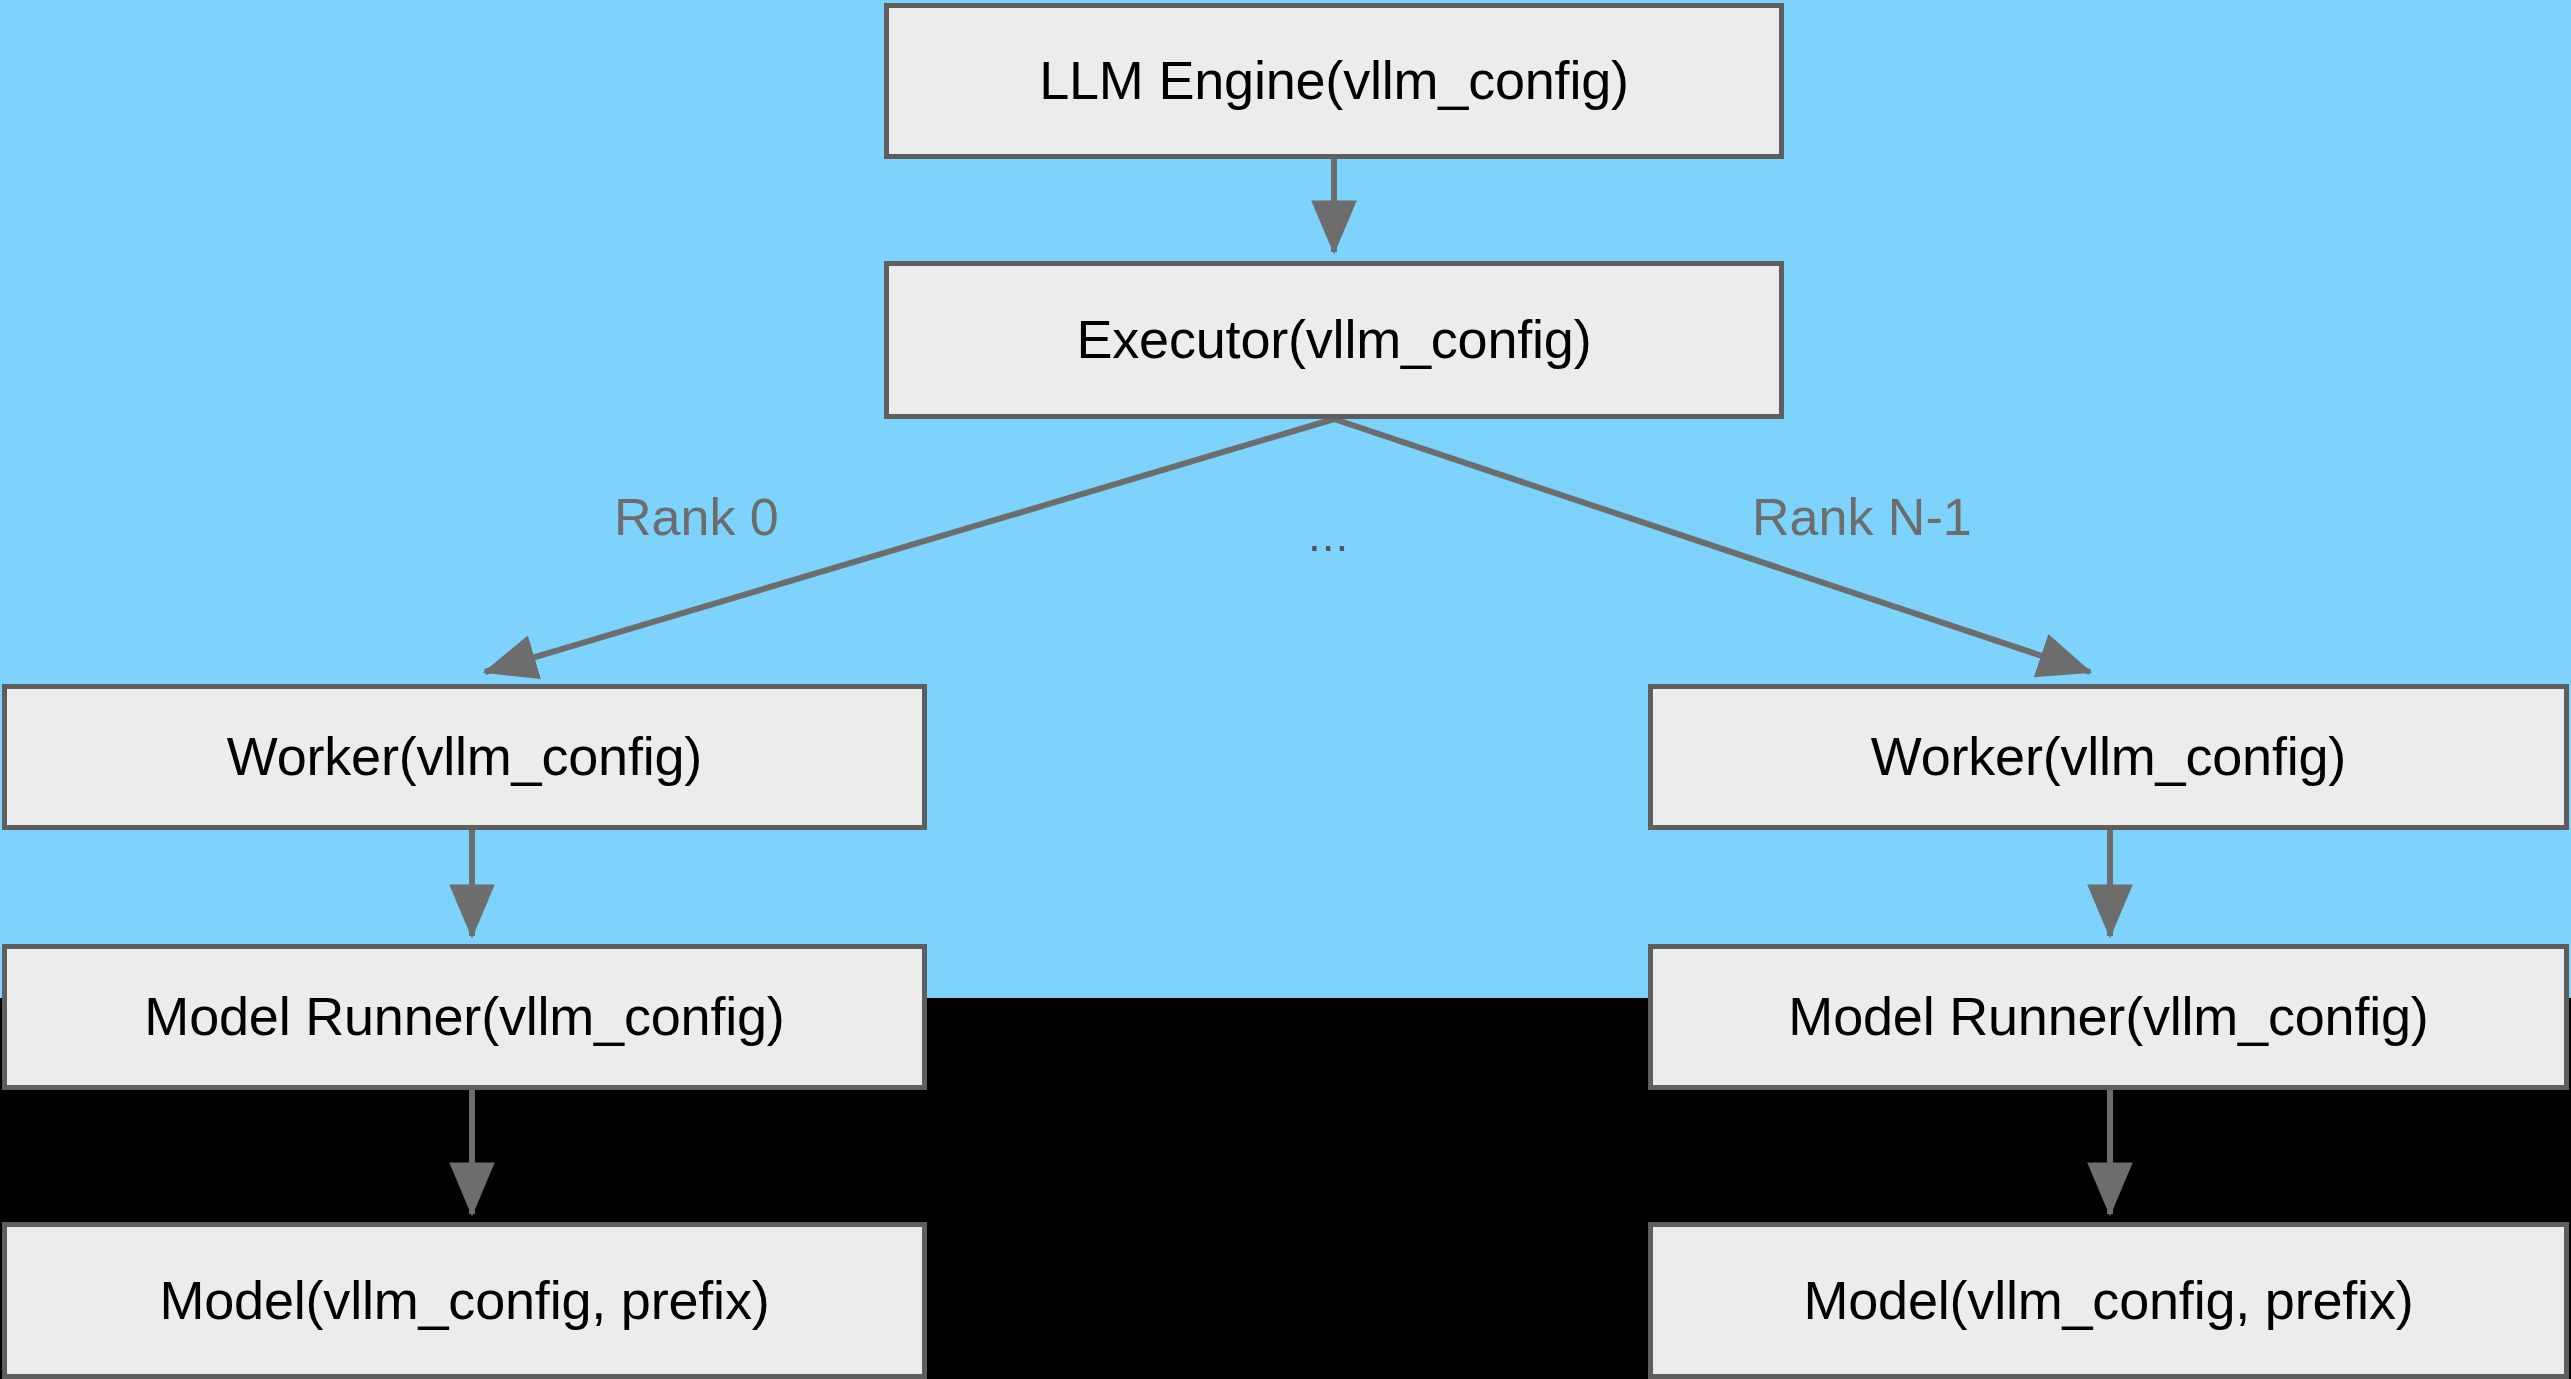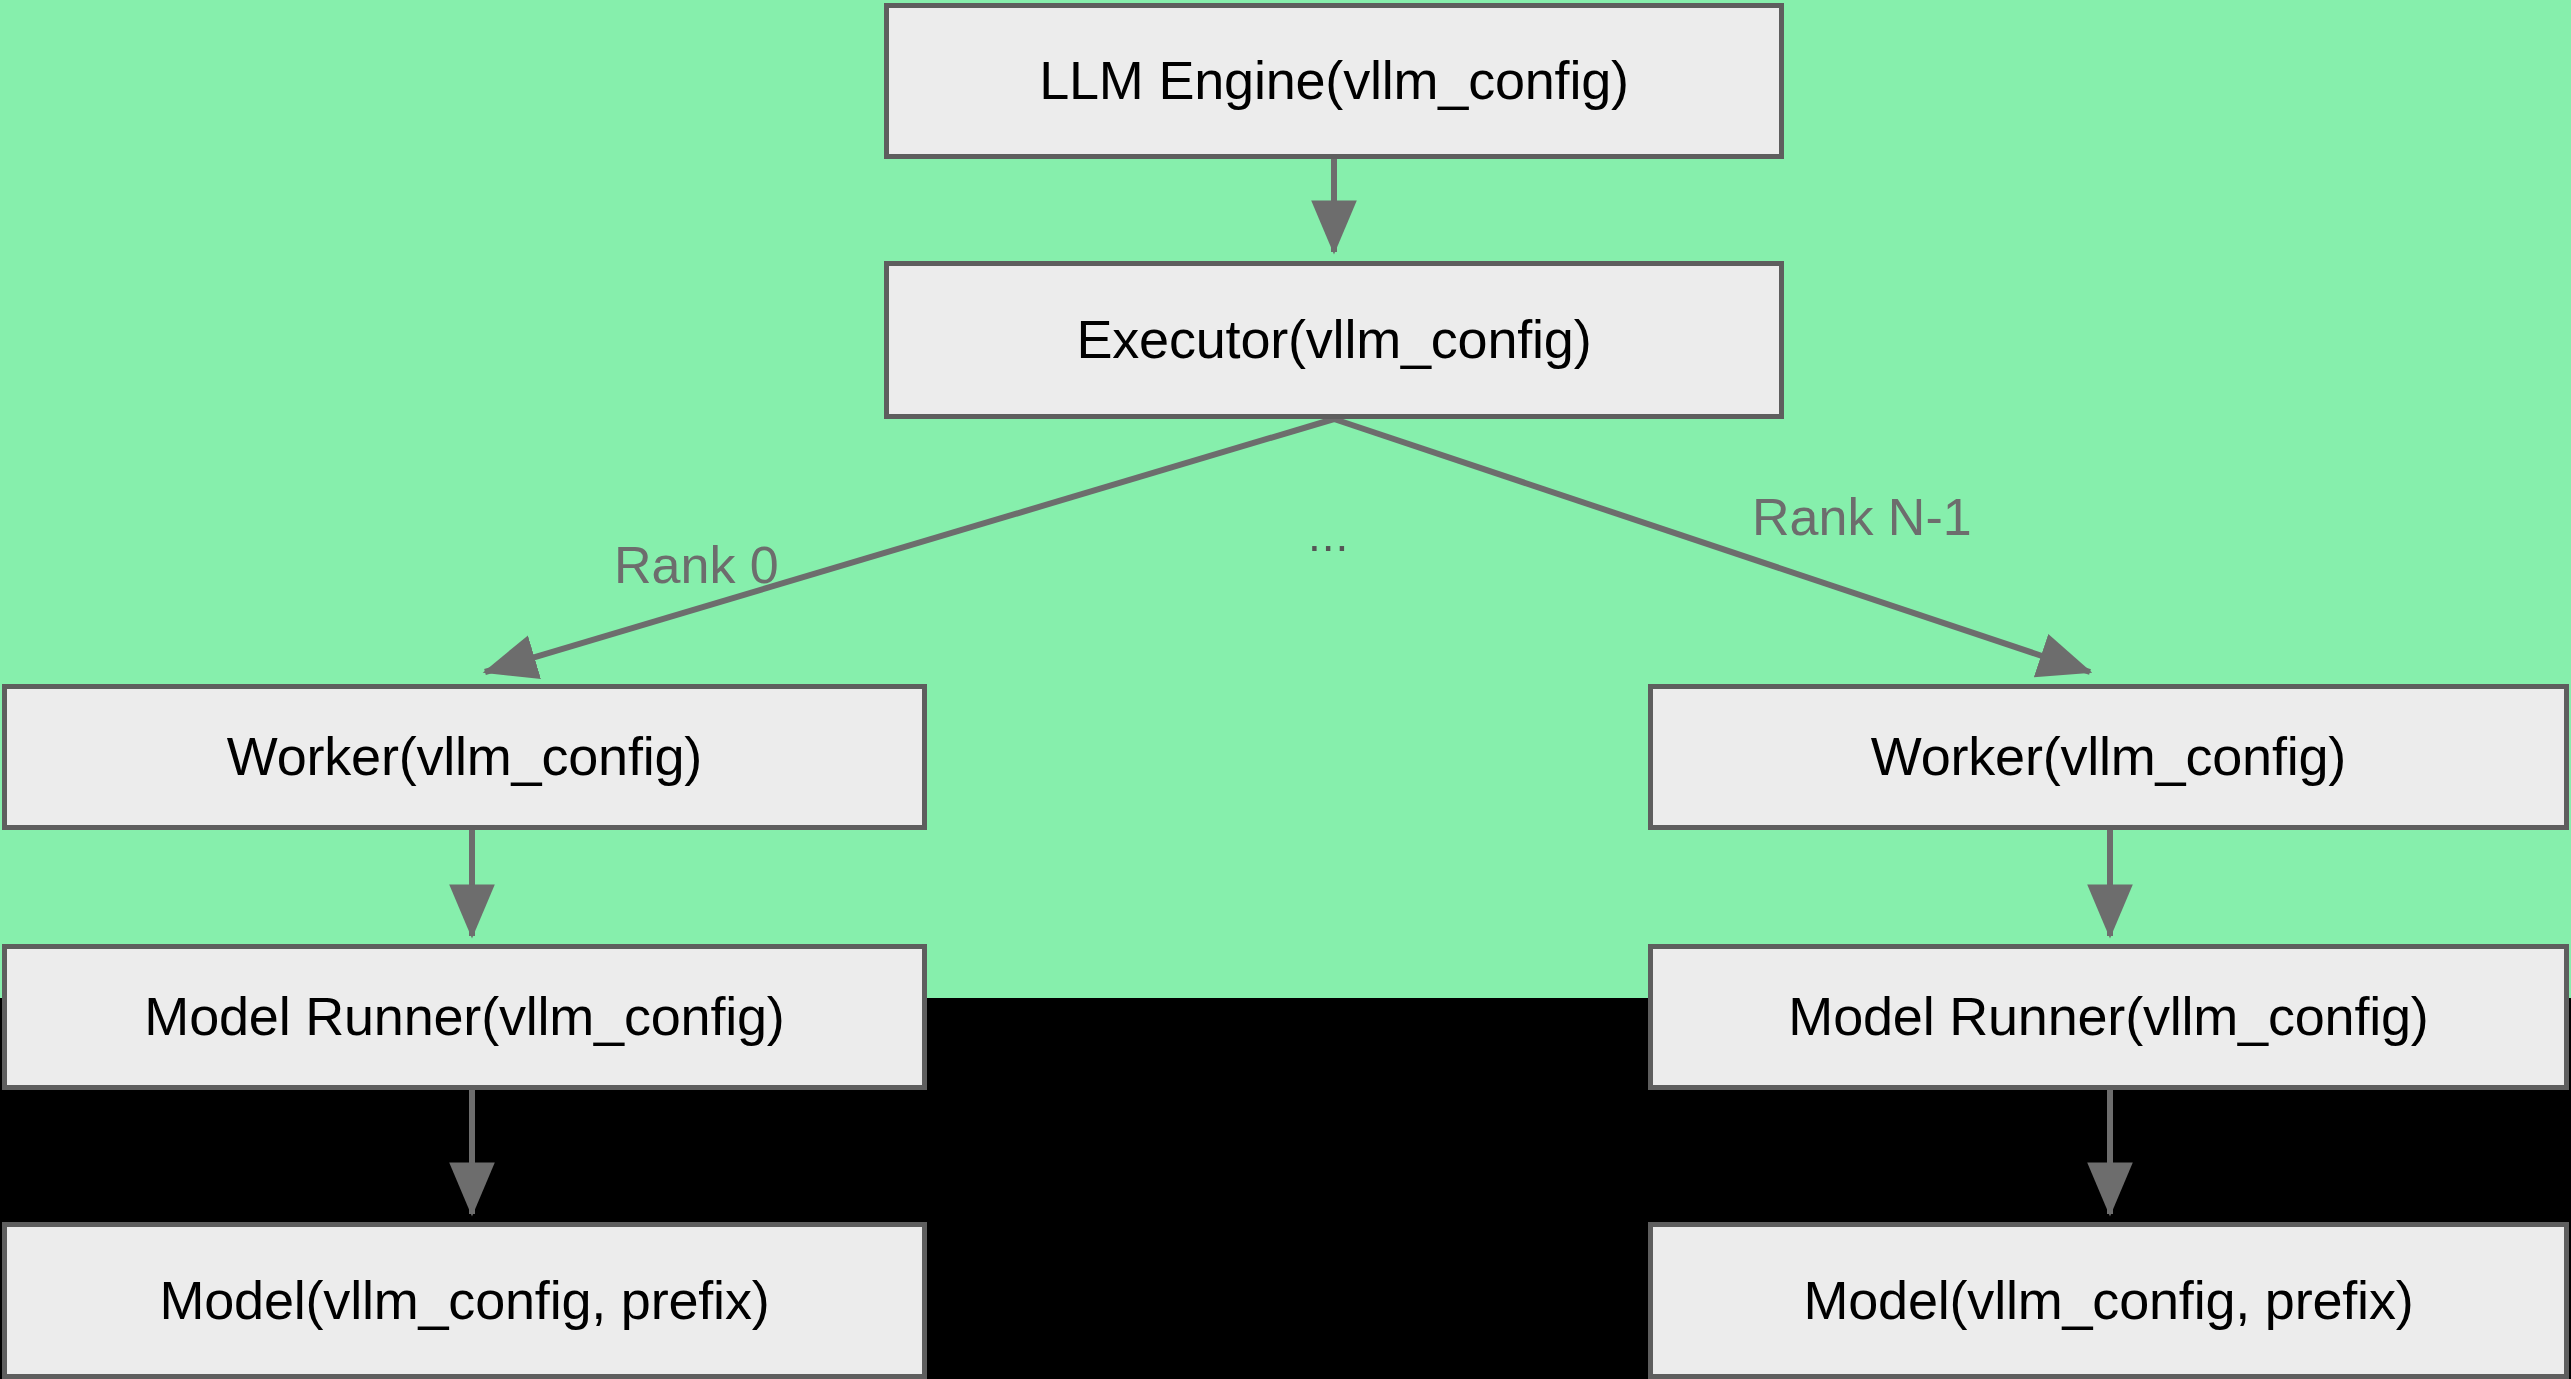--- a/index.html
+++ b/index.html
@@ -10,21 +10,21 @@
   body {
     width: 2571px;
     height: 1379px;
     overflow: hidden;
     font-family: "Liberation Sans", sans-serif;
   }
   #stage {
     position: relative;
     width: 2571px;
     height: 998px;
-    background: #86efac;
+    background: #7dd3fc;
   }
   #edges {
     position: absolute;
     left: 0;
     top: 0;
     width: 2571px;
     height: 1379px;
     pointer-events: none;
   }
   .node {
@@ -66,21 +66,21 @@
 
   #node-worker-rank0        { left: 2px;    top: 684px;  width: 925px;  height: 146px; }
   #node-model-runner-rank0  { left: 2px;    top: 944px;  width: 925px;  height: 146px; }
   #node-model-rank0         { left: 2px;    top: 1222px; width: 925px;  height: 157px; }
 
   #node-worker-rankn        { left: 1648px; top: 684px;  width: 921px;  height: 146px; }
   #node-model-runner-rankn  { left: 1648px; top: 944px;  width: 921px;  height: 146px; }
   #node-model-rankn         { left: 1648px; top: 1222px; width: 921px;  height: 157px; }
 
   
-  #label-rank-0    { left: 614px;  top: 487px; margin-top: 48px; }
+  #label-rank-0    { left: 614px;  top: 487px; }
   #label-rank-n1   { left: 1752px; top: 487px; }
   #label-ellipsis  { left: 1308px; top: 508px; }
 </style>
 </head>
 <body>
 
 <div id="stage">
 
   <svg id="edges" viewBox="0 0 2571 1379" width="2571" height="1379" xmlns="http://www.w3.org/2000/svg">
     <defs>

